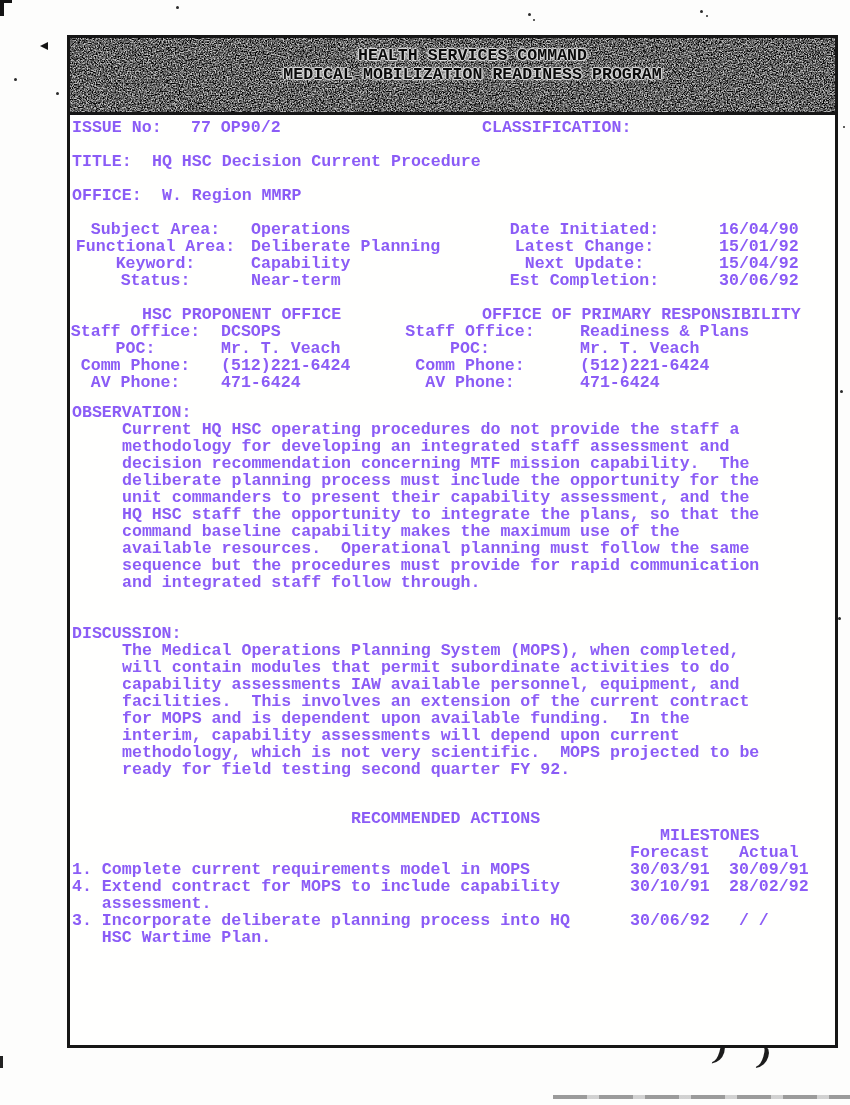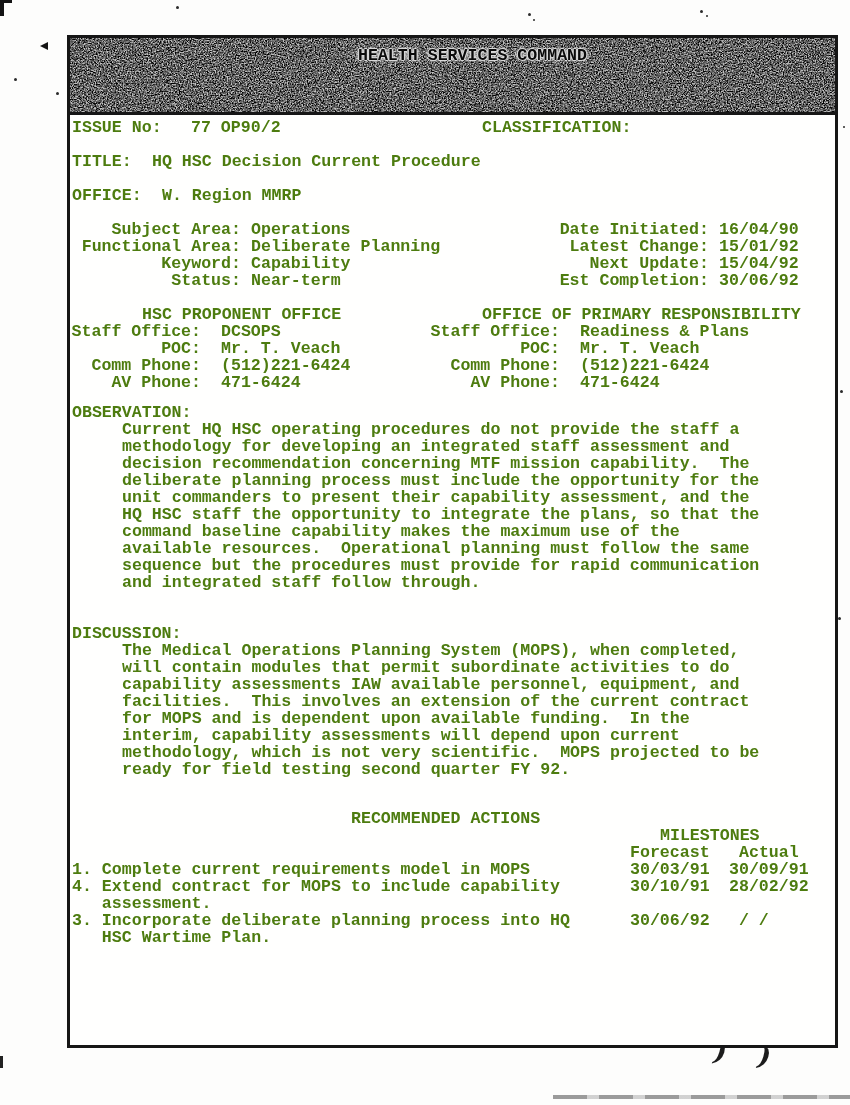--- a/index.html
+++ b/index.html
@@ -22,23 +22,23 @@
   .hdr-text { position:relative; text-align:center; font-weight:700;
     font-size:16.6px; line-height:19px; padding-top:8px; color:#0a0a0a; }
   .hdr-text div {
     text-shadow:-1px 0 0 #d9d9d9, 1px 0 0 #d9d9d9, 0 1px 0 #d9d9d9,
       0 -1px 0 #d9d9d9, -2px 0 3px #cfcfcf, 2px 0 3px #cfcfcf;
     margin-left:40px;
   }
 
   .t {
     position:absolute; white-space:pre; font-weight:700; font-size:16.6px;
-    line-height:17px; color:#4d7c0f;
+    line-height:17px; color:#8b5cf6;
   }
-  .r { text-align:right; }
+  .r { text-align:center; }
 
   .speck { position:absolute; background:#2b2b2b; border-radius:50%; }
   .corner-mark { position:absolute; left:0; top:0; width:12px; height:16px;
     border-left:4px solid #141414; border-top:3px solid #141414; box-sizing:border-box; }
   .arrow-mark { position:absolute; left:40px; top:42px; width:0; height:0;
     border-top:4px solid transparent; border-bottom:4px solid transparent;
     border-right:8px solid #141414; }
   .handwriting { position:absolute; left:714px; top:1038px;
     font-family:"DejaVu Serif",serif; font-style:italic; font-weight:700;
     font-size:27px; letter-spacing:11px; transform:rotate(6deg); color:#1c1c1c; }
@@ -75,20 +75,21 @@
     <div class="hdr">
       <svg width="765" height="74">
         <filter id="speckle">
           <feTurbulence type="fractalNoise" baseFrequency="0.75" numOctaves="2" seed="4"></feTurbulence>
           <feColorMatrix type="matrix" values="0 0 0 0 0  0 0 0 0 0  0 0 0 0 0  1.4 1.4 1.4 0 -1.6"></feColorMatrix>
         </filter>
         <rect width="100%" height="100%" filter="url(#speckle)"></rect>
       </svg>
       <div class="hdr-text">
         <div>HEALTH SERVICES COMMAND</div>
+        <div>MEDICAL MOBILIZATION READINESS PROGRAM</div>
       </div>
     </div>
 
     <span class="t" style="left:2px;top:81px">ISSUE No:</span>
     <span class="t" style="left:121px;top:81px">77 OP90/2</span>
     <span class="t" style="left:412px;top:81px">CLASSIFICATION:</span>
 
     <span class="t" style="left:2px;top:115px">TITLE:</span>
     <span class="t" style="left:82px;top:115px">HQ HSC Decision Current Procedure</span>
 

